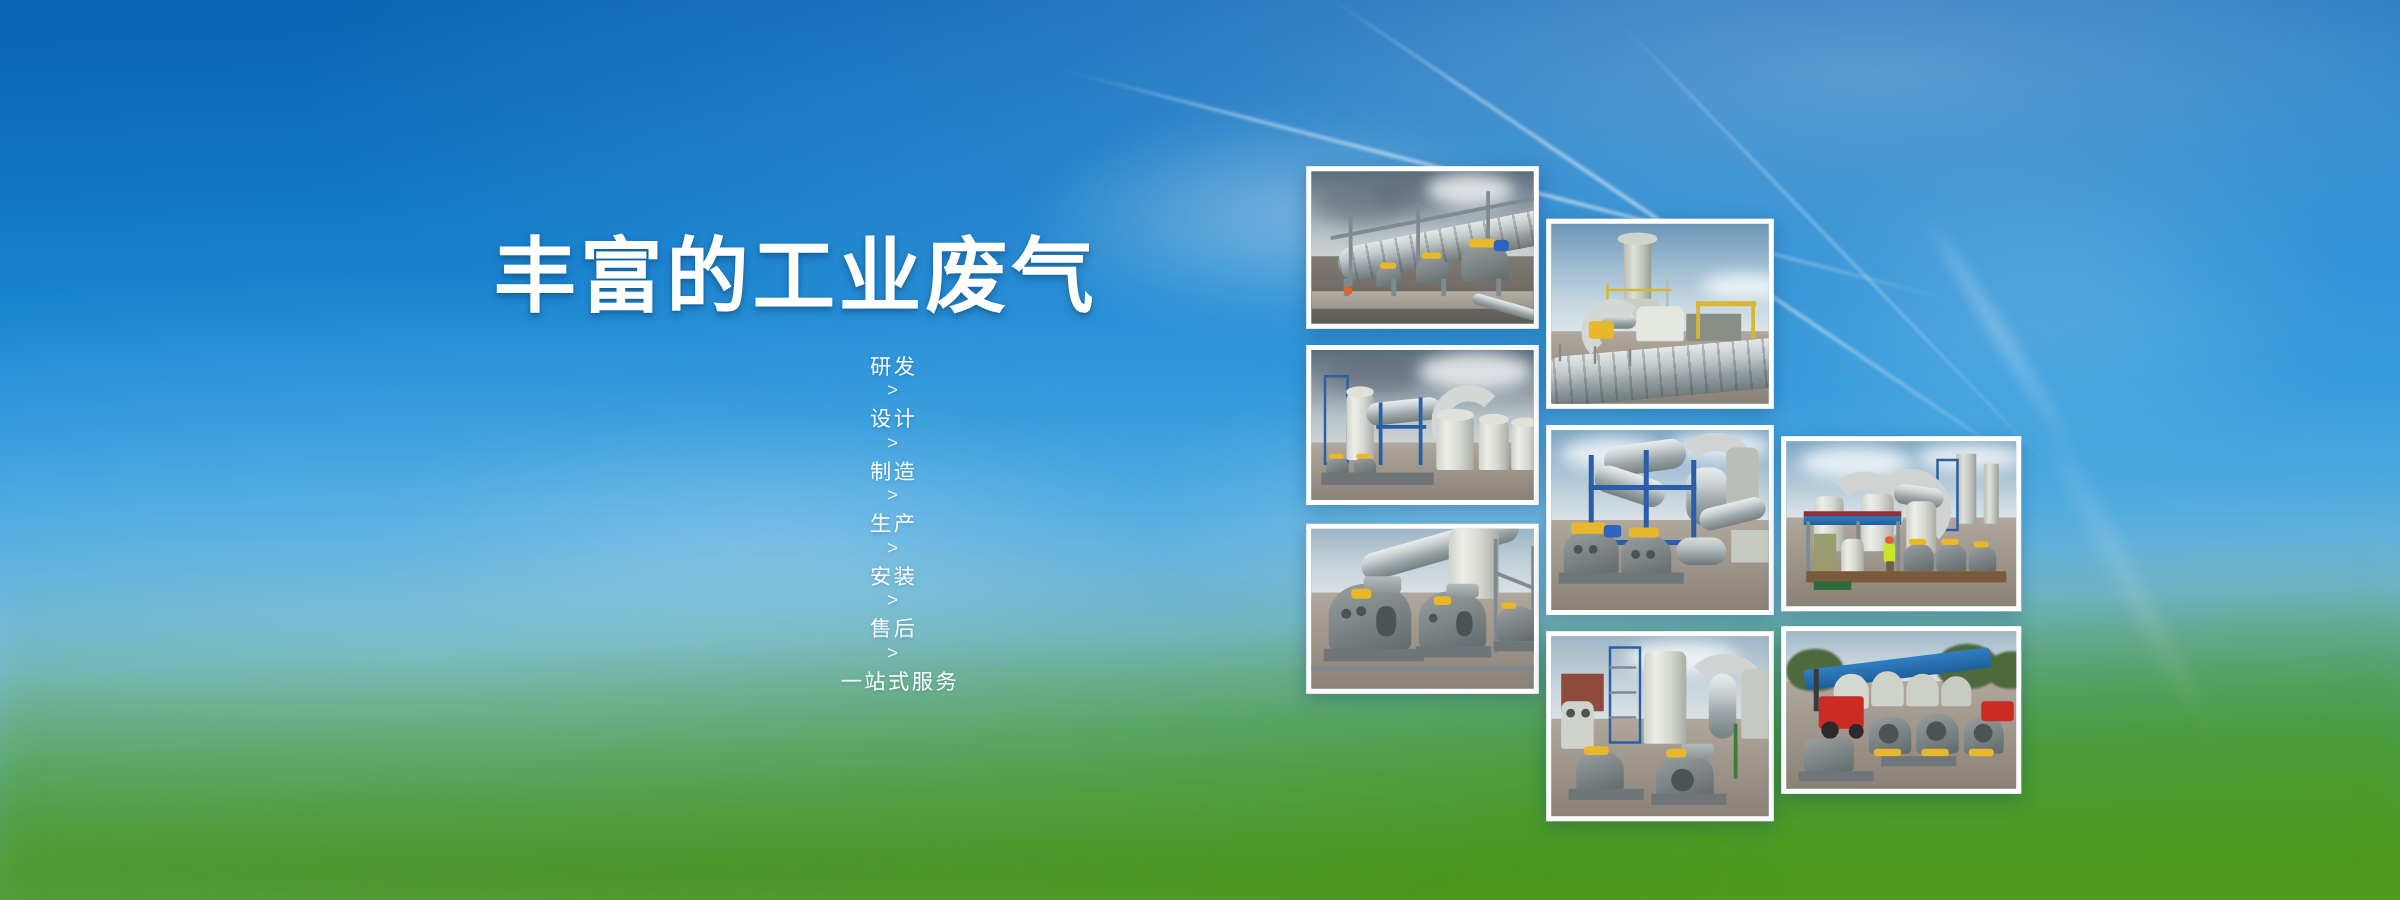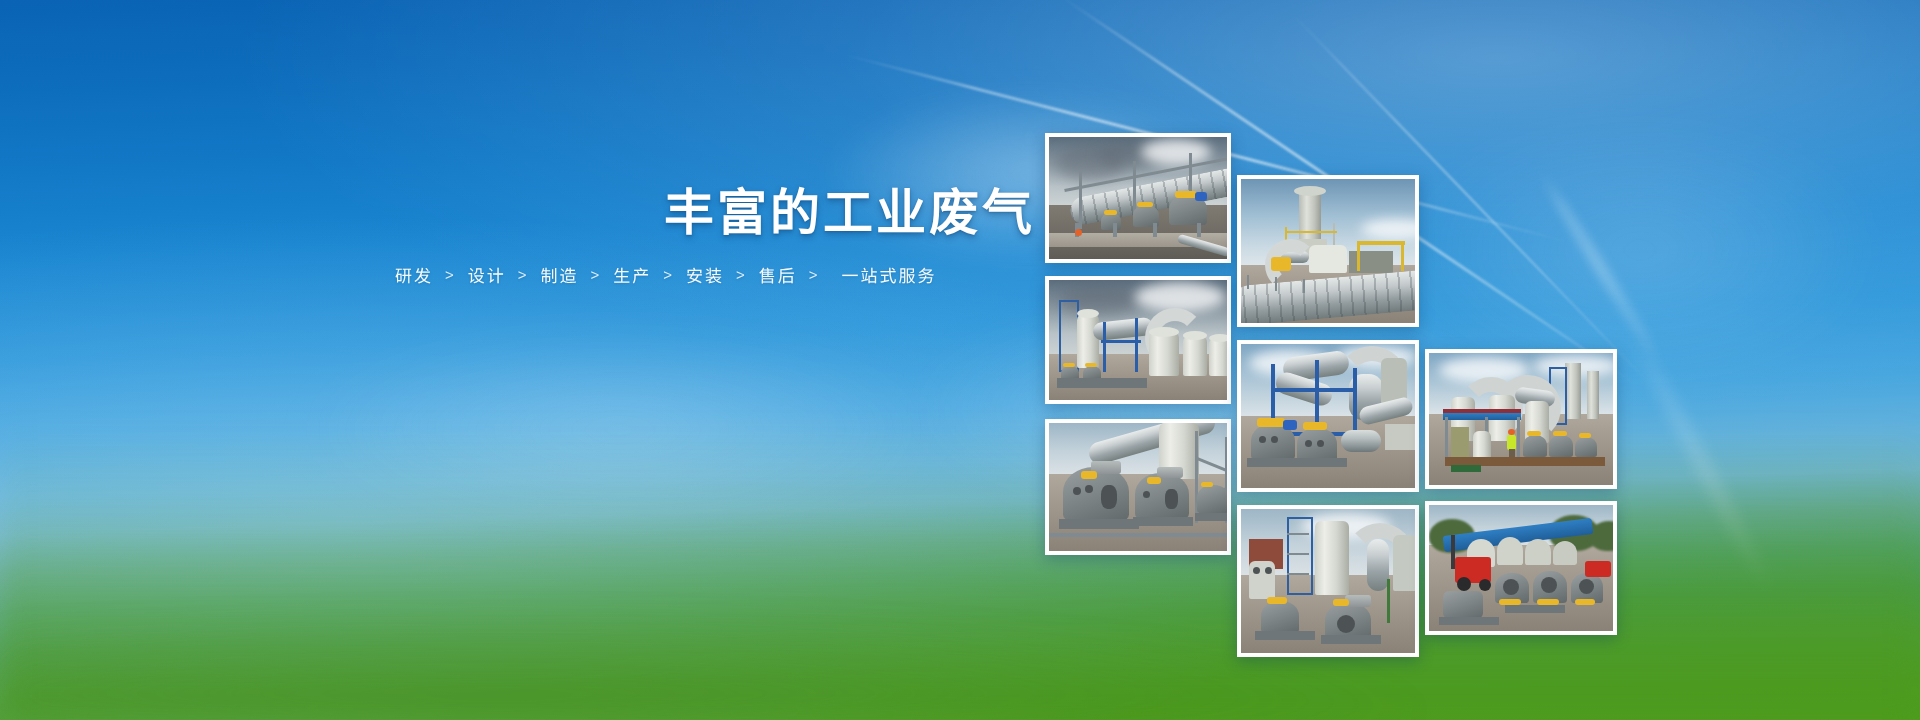--- a/index.html
+++ b/index.html
@@ -62,38 +62,39 @@
   .ground-vignette{
     position:absolute;left:0;right:0;bottom:0;height:150px;
     background:radial-gradient(ellipse 70% 100% at 26% 100%, rgba(60,130,20,.38) 0%, rgba(60,130,20,0) 70%);
     filter:blur(18px);pointer-events:none;
   }
 
   
   .copy{position:absolute;left:395px;top:186px;width:640px;}
 
   .headline{
-    font-size:50px;line-height:1.08;font-weight:bold;color:#ffffff;
+    font-size:66px;line-height:1.08;font-weight:bold;color:#ffffff;
     letter-spacing:3px;
     text-shadow:0 3px 6px rgba(10,60,110,.42), 0 1px 2px rgba(10,60,110,.30);
-    margin:0;white-space:nowrap;text-align:right;
+    margin:0;white-space:nowrap;
   }
   .headline .l2{display:block;}
 
   .subtitle{
     margin:48px 0 0 0;
     font-size:35px;line-height:1.2;color:#ffffff;letter-spacing:2.5px;
     font-weight:400;white-space:nowrap;
     text-shadow:0 2px 5px rgba(10,70,120,.30);
   }
 
   .crumbs{
     margin:22px 0 0 0;display:flex;align-items:center;flex-wrap:nowrap;
     font-size:17px;color:#ffffff;letter-spacing:2px;white-space:nowrap;
     text-shadow:0 1px 3px rgba(10,70,120,.28);
+    flex-direction:column;
   }
   .crumb{opacity:.97;}
   .sep{margin:0 12px;opacity:.85;font-size:15px;}
   .crumb.last{margin-left:10px;}
 
   
   .collage{position:absolute;left:0;top:0;width:1920px;height:720px;pointer-events:none;}
 
   .tile{
     position:absolute;

